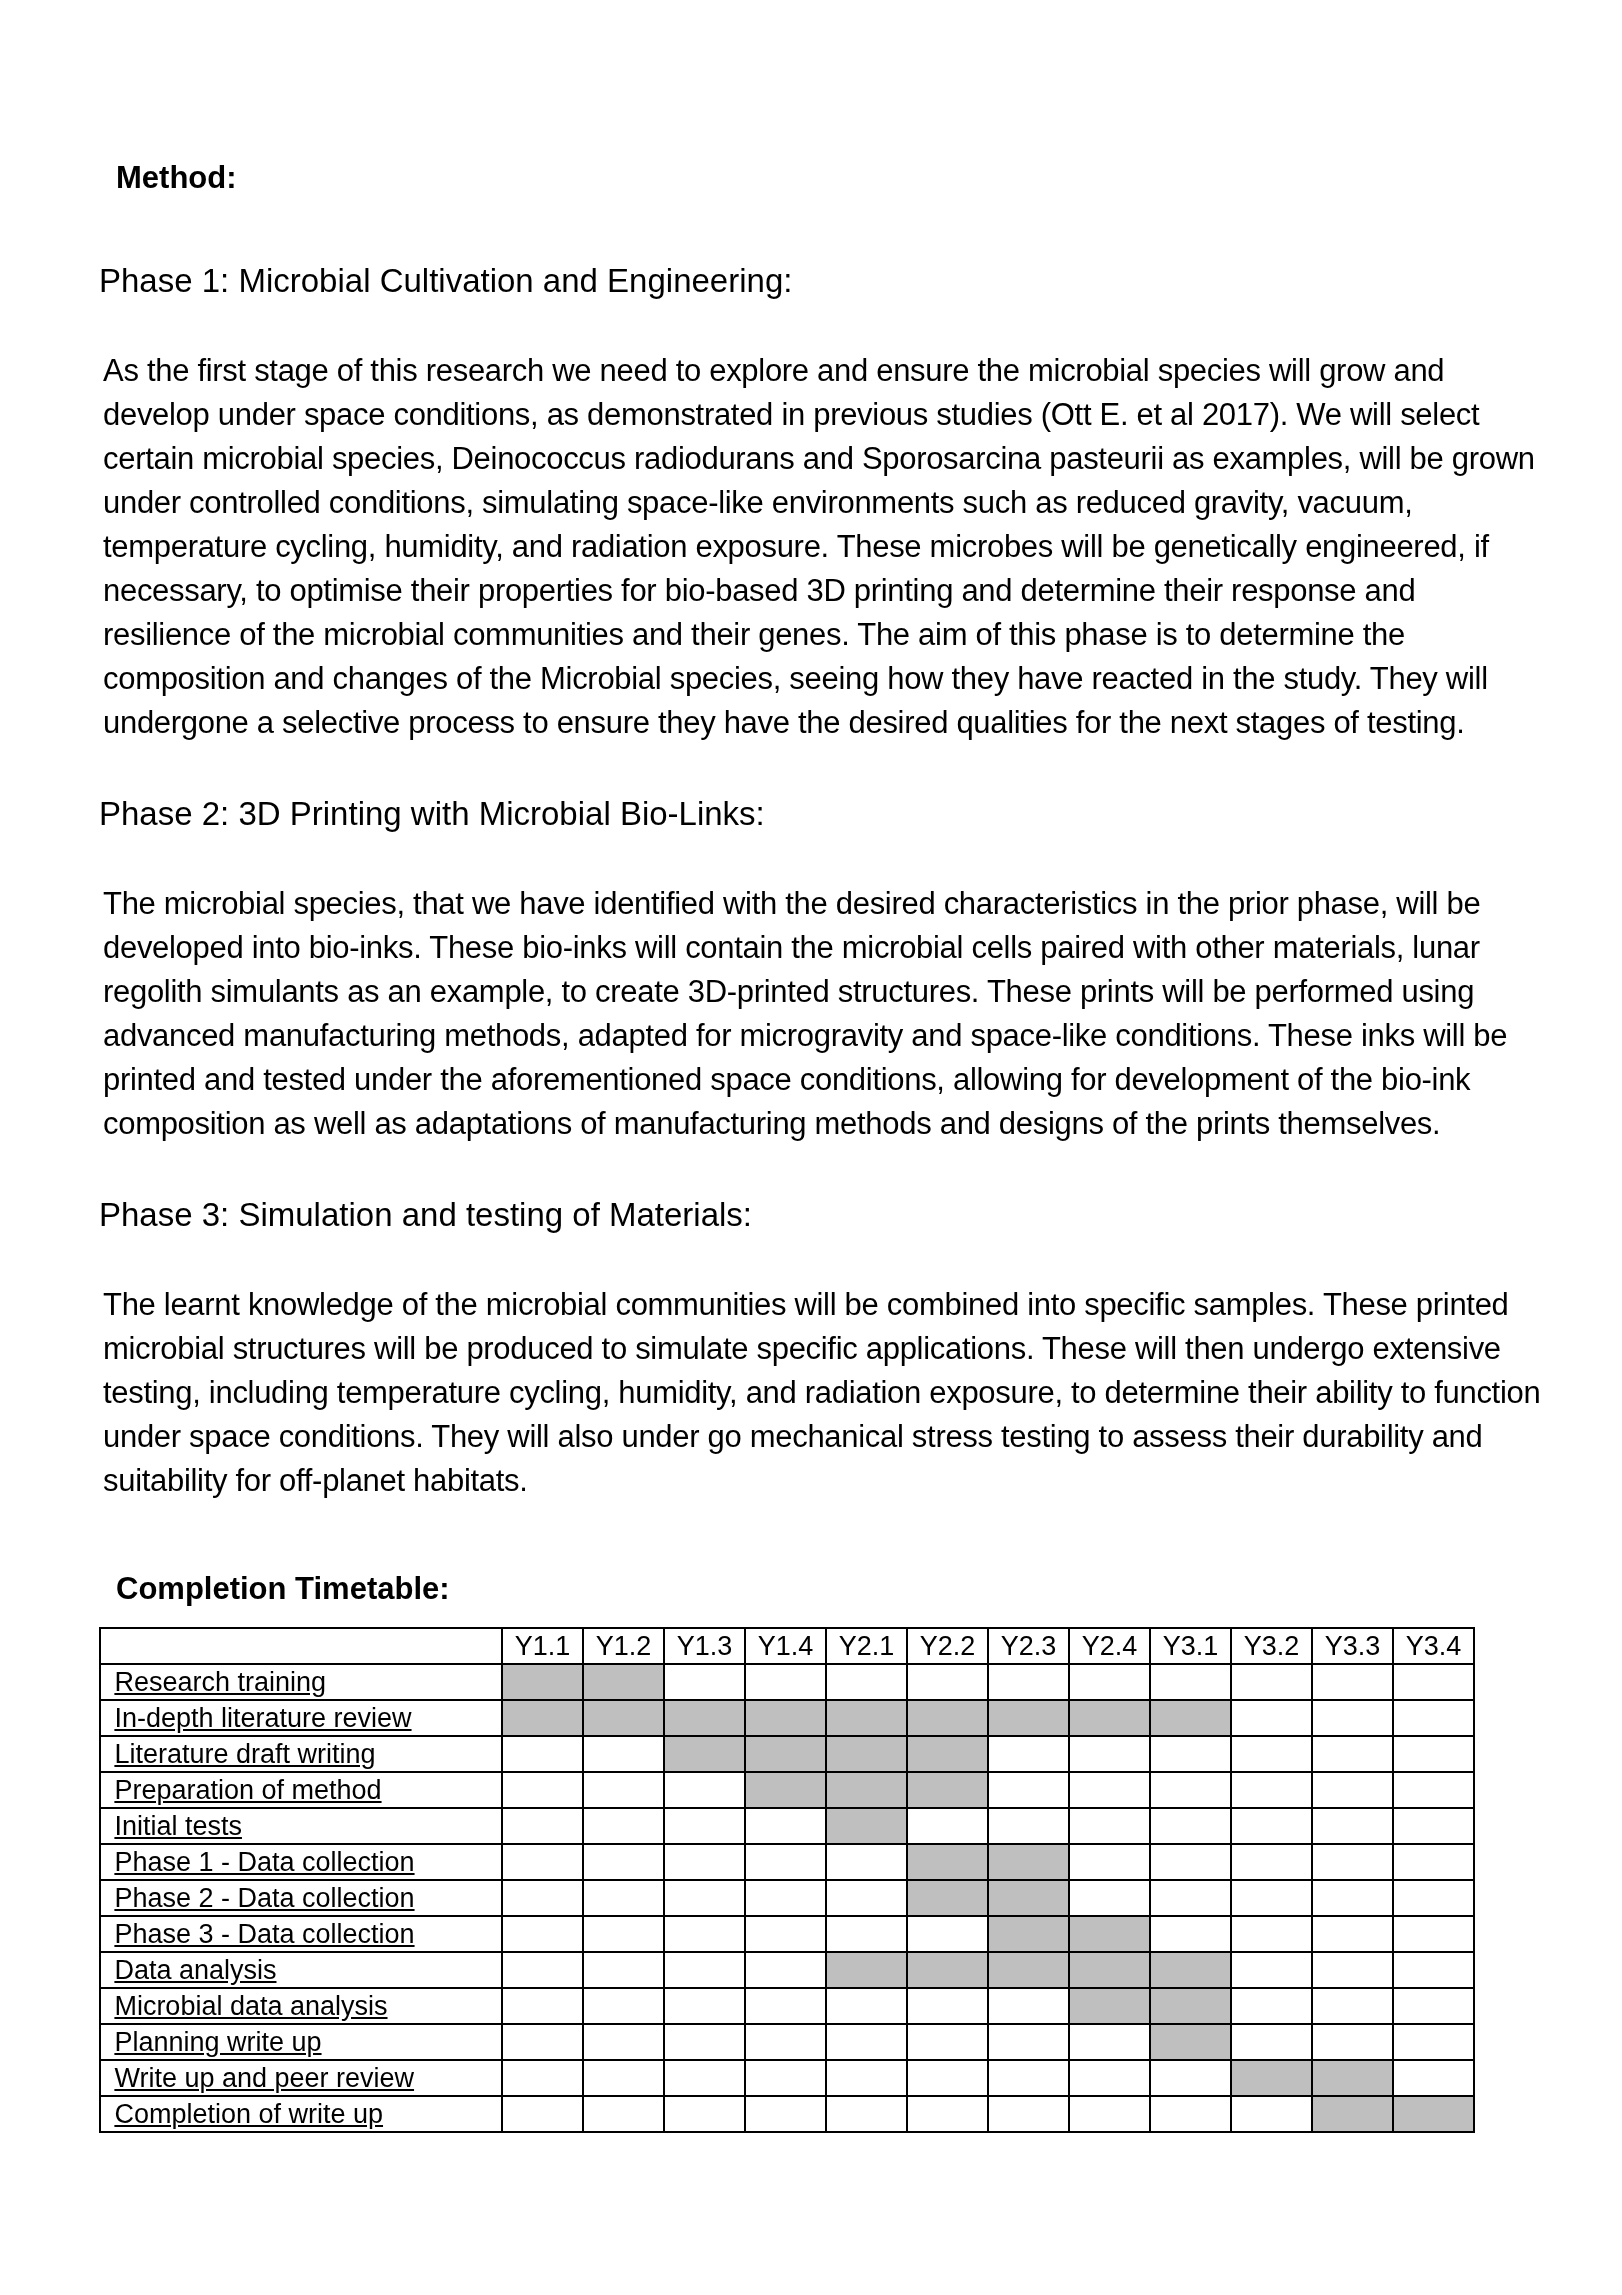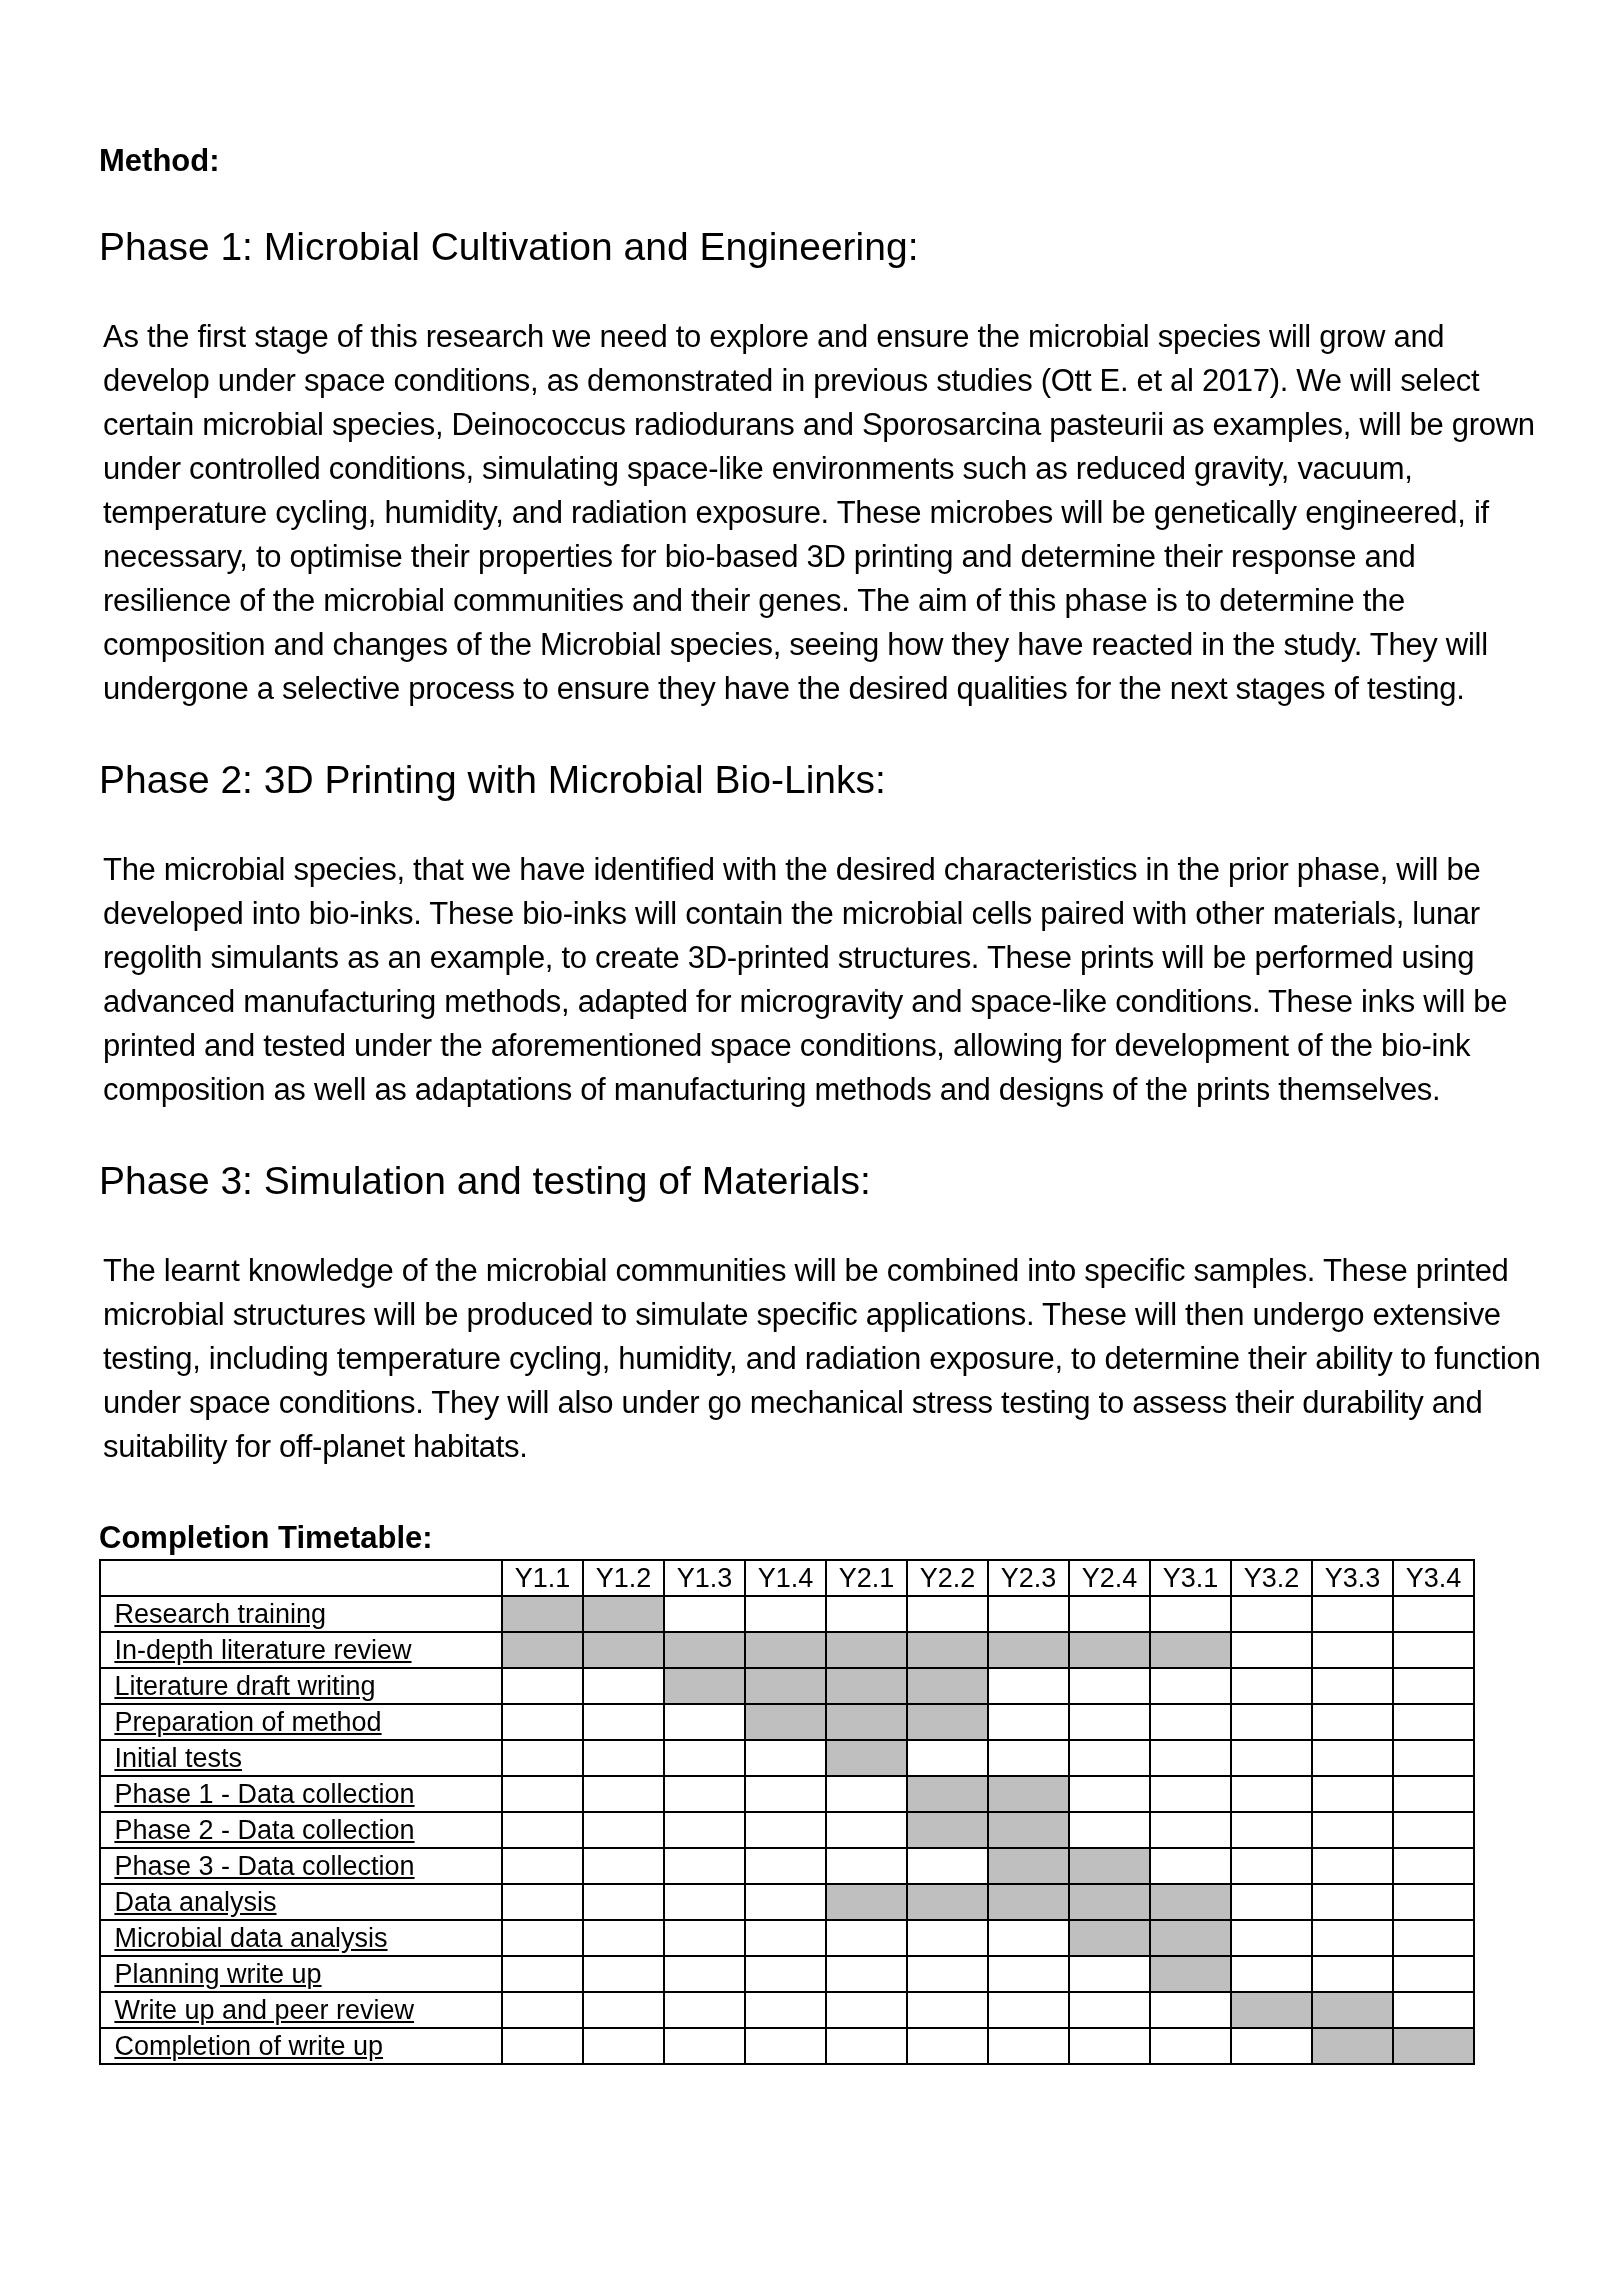--- a/index.html
+++ b/index.html
@@ -1,20 +1,20 @@
 <!DOCTYPE html>
 <html style="font-size:8.2px"><head>
 <meta charset="utf-8">
 <style>
   html, body { margin:0; padding:0; background:#ffffff; }
   body { width:1623px; height:2295px; position:relative; overflow:hidden;
          font-family:"Liberation Sans", sans-serif; color:#000; }
   .page { position:absolute; left:99px; top:139px; width:1443px; }
-  .h-bold { font-weight:bold; font-size:31px; line-height:43px; margin:0; }
-  .h-phase { font-size:39px; line-height:43px; margin:0; }
+  .h-bold { font-weight:bold; font-size:31px; line-height:43px; margin:17px; }
+  .h-phase { font-size:33px; line-height:43px; margin:0; }
   .para { font-size:31px; line-height:44px; margin:4px; width:1448px; letter-spacing:-0.3px; }
   .gap { height:43px; }
   table.tt { border-collapse:collapse; font-size:27px; }
   table.tt td, table.tt th { border:2.1px solid #000; height:34px; padding:0; }
   table.tt th { font-weight:normal; width:79px; text-align:center; line-height:34px; }
   table.tt td.label { width:386px; text-align:left; padding-left:13.4px; line-height:34px; white-space:nowrap;text-decoration:underline; }
   table.tt th.corner { width:400px; }
   table.tt td.cell { width:79px; }
   table.tt td.cell.on { background:#bfbfbf; }
 </style>

